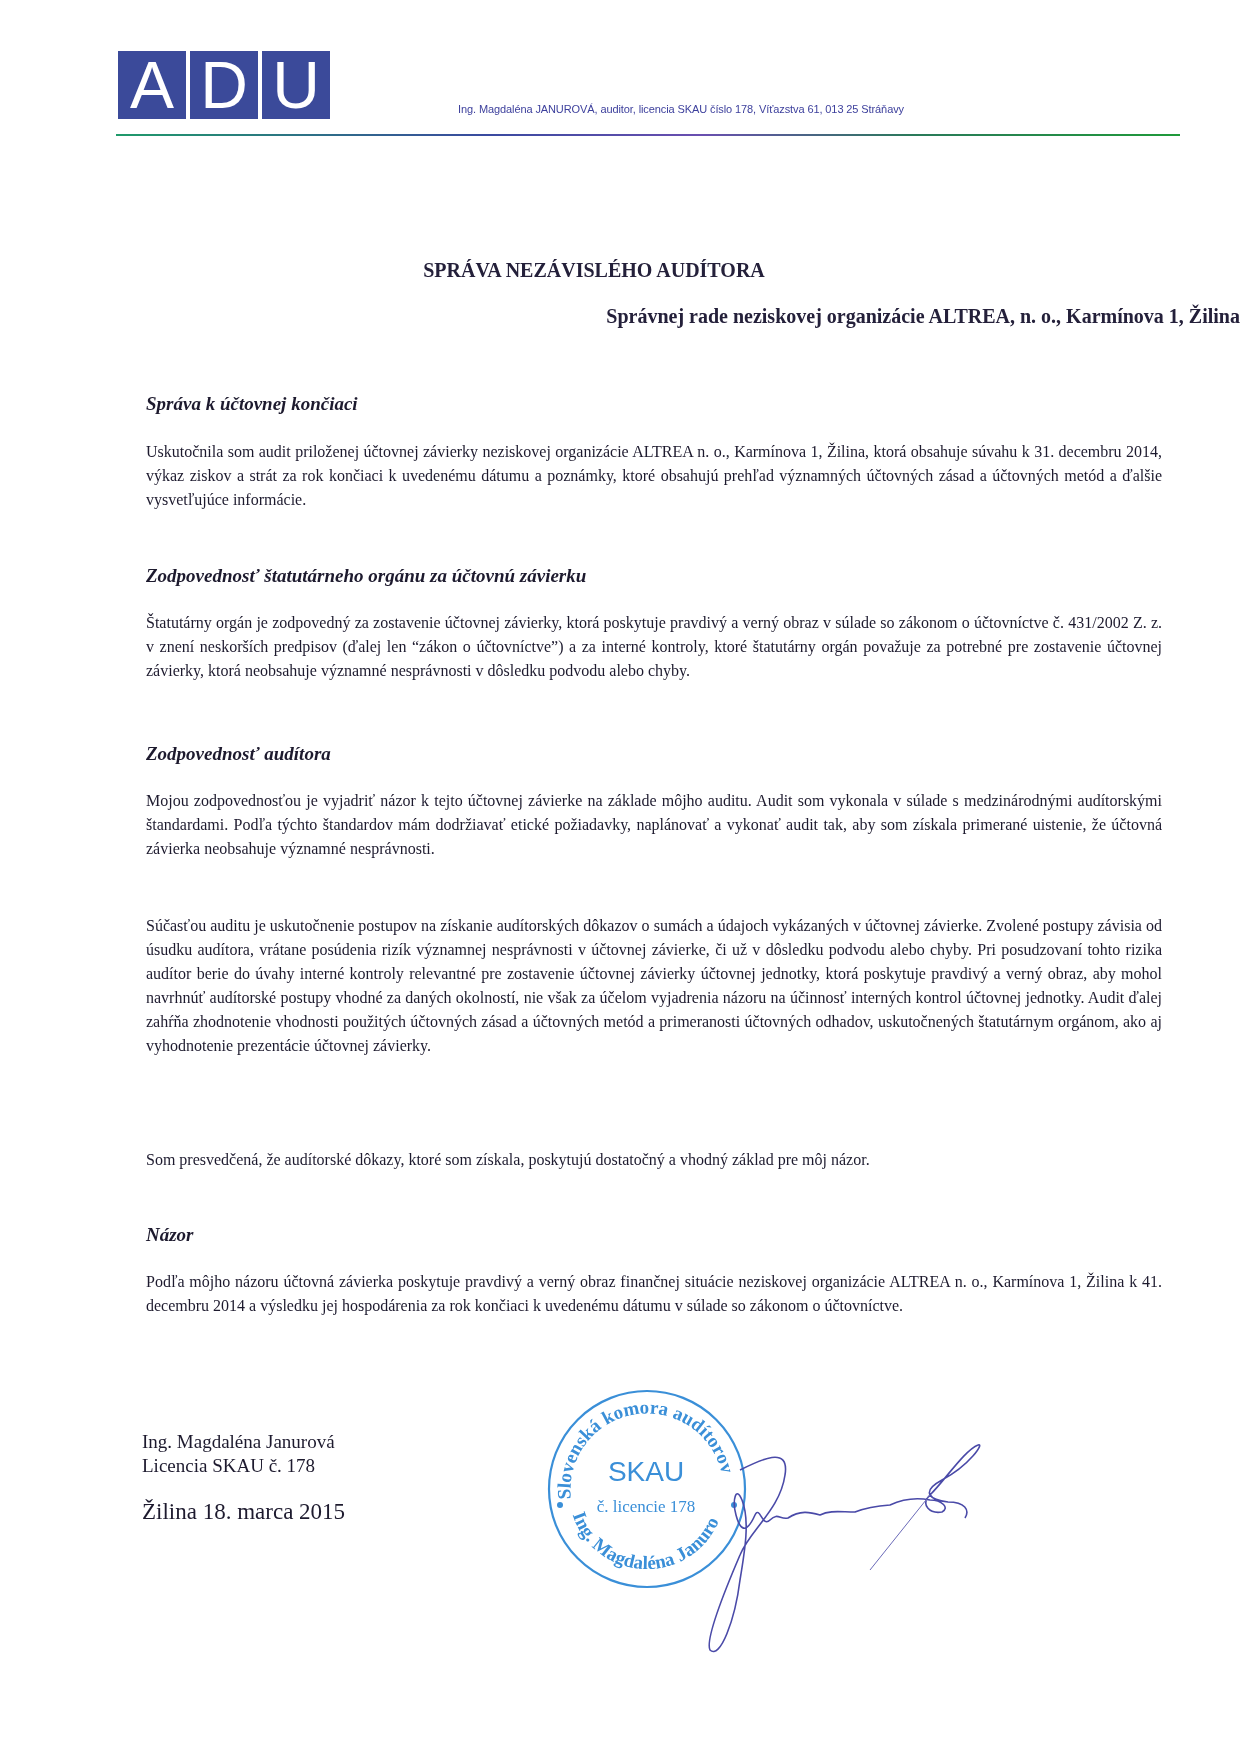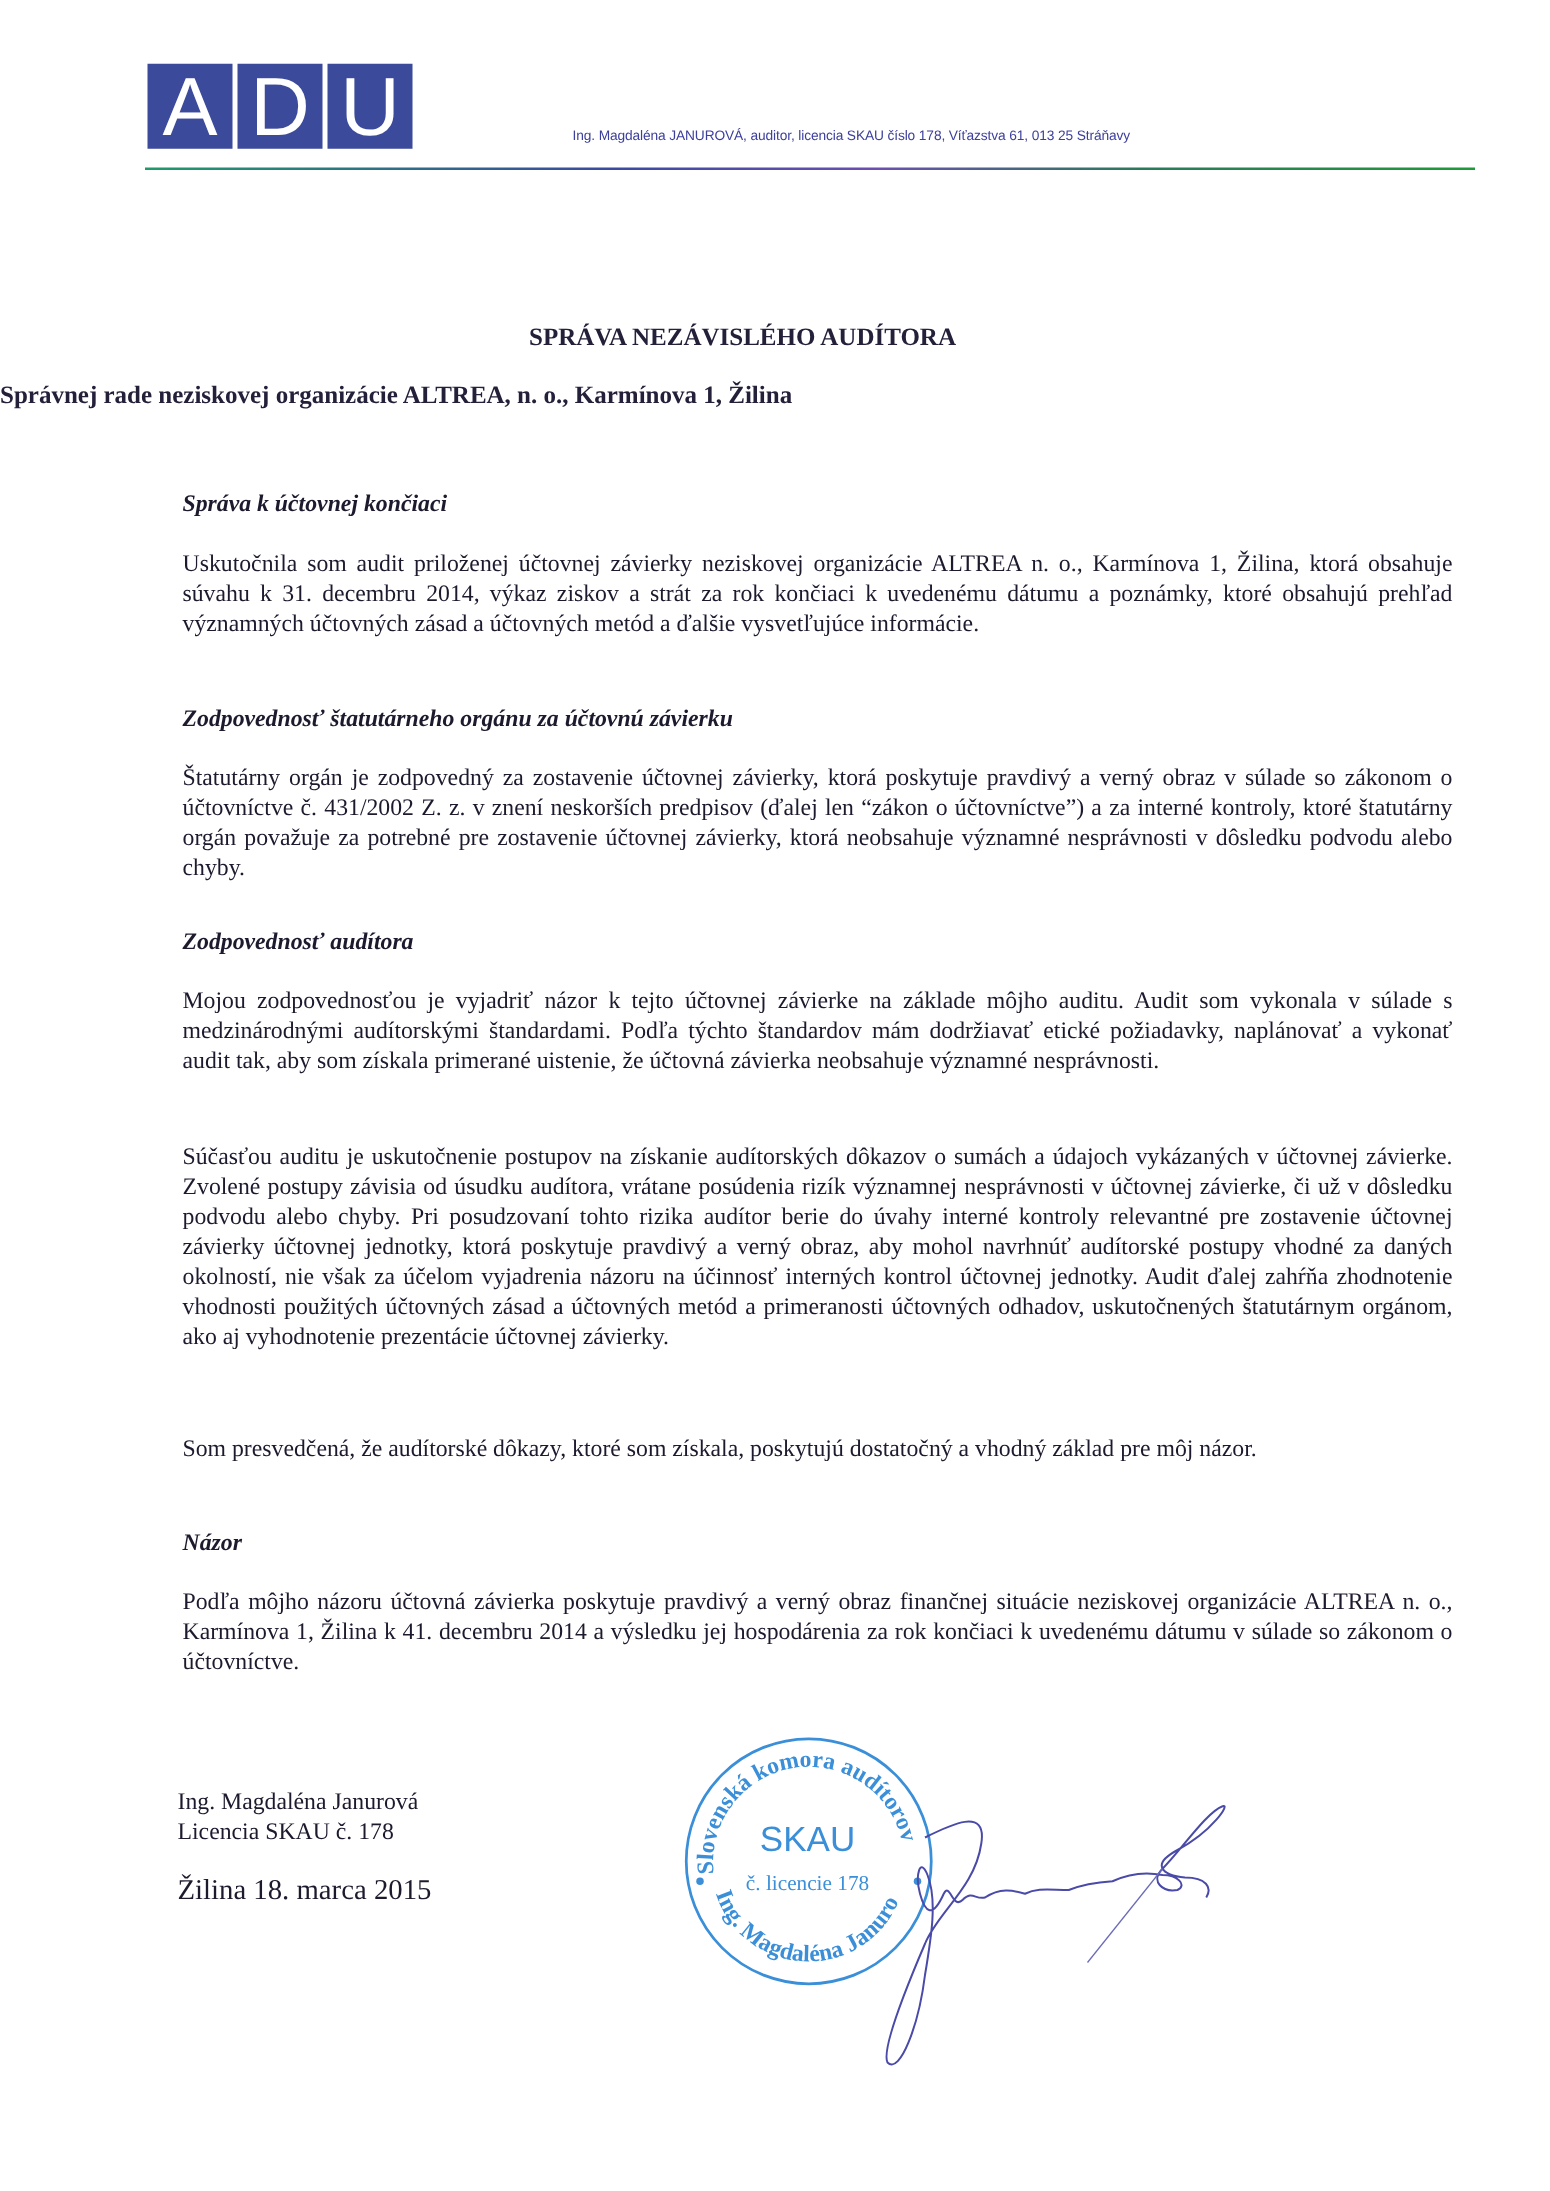--- a/index.html
+++ b/index.html
@@ -4,23 +4,23 @@
 <style>
   html, body { margin: 0; padding: 0; background: #ffffff; }
   body { width: 1240px; height: 1753px; position: relative; overflow: hidden; font-family: "Liberation Serif", serif; color: #1d1a2e; }
 
   .logo { position: absolute; left: 118px; top: 51px; display: flex; gap: 4px; }
   .logo-box { width: 68px; height: 68px; background: #3b4a9a; color: #fff; font-family: "Liberation Sans", sans-serif; font-size: 66px; line-height: 68px; text-align: center; font-weight: normal; }
   .header-info { position: absolute; left: 458px; top: 103px; font-family: Liberation Sans, sans-serif; font-size: 11px; color: #3c3f9c; letter-spacing: -0.1px; }
   .header-rule { position: absolute; left: 116px; top: 134px; width: 1064px; height: 2px; background: linear-gradient(90deg,#1f9a6a 0%, #3a4aa0 35%, #6a4fb0 55%, #2a7a5a 75%, #1f9a3a 100%); }
 
   .title { position: absolute; left: 0; width: 1188px; text-align: center; top: 259px; font-size: 20px; font-weight: bold; color: #24203a; }
-  .subtitle { position: absolute; left: 0; width: 1240px; text-align: left; top: 305px; font-size: 20px; font-weight: bold; color: #24203a; }
+  .subtitle { position: absolute; left: 0; width: 1240px; text-align: right; top: 305px; font-size: 20px; font-weight: bold; color: #24203a; }
 
-  .content { position: absolute; left: 146px; width: 1016px; font-size: 19px; line-height: 24px; }
+  .content { position: absolute; left: 146px; width: 1016px; font-size: 16px; line-height: 24px; }
   .content p { margin: 0; text-align: justify; text-align-last: left; }
   .h { font-style: italic; font-weight: bold; font-size: 19px; }
 
   .sig-block { position: absolute; left: 142px; top: 1430px; font-size: 19px; line-height: 24px; }
   .sig-date { position: absolute; left: 142px; top: 1499px; font-size: 23px; }
 
   .stamp { position: absolute; left: 541px; top: 1381px; width: 210px; height: 210px; }
   .signature { position: absolute; left: 680px; top: 1440px; width: 320px; height: 230px; }
 </style>
 </head>

